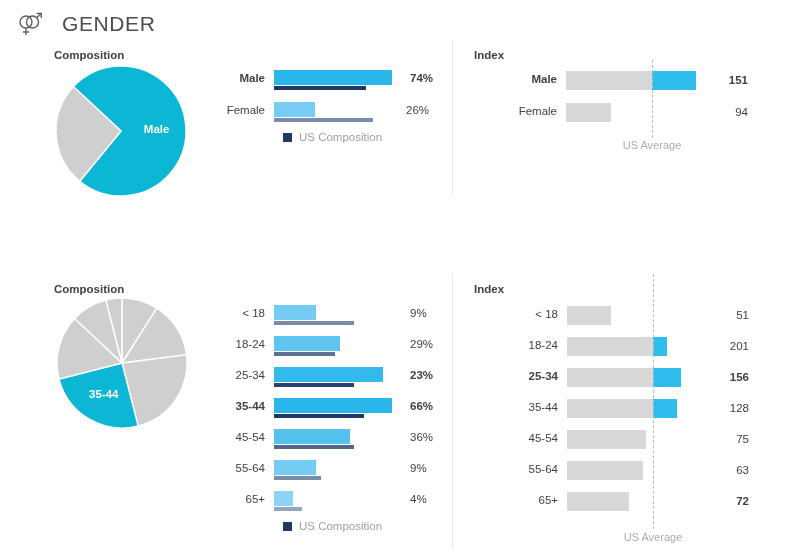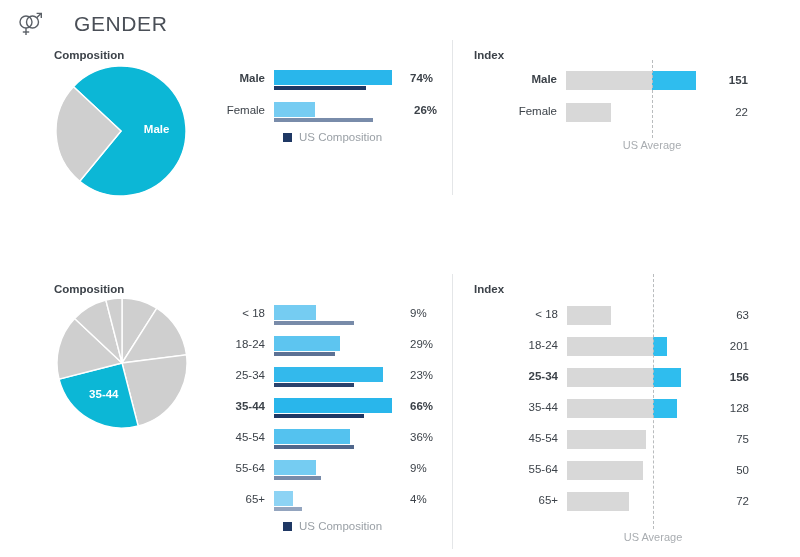--- a/index.html
+++ b/index.html
@@ -21,21 +21,21 @@
   }
   #section-gender { height: 230px; }
   #section-age { height: 327px; }
 
   
   .sect-head {
     position: absolute;
     left: 12px;
     display: flex;
     align-items: center;
-    gap: 26px;
+    gap: 14px;
   }
   .sect-icon {
     width: 36px;
     height: 36px;
     display: flex;
     align-items: center;
     justify-content: center;
     color: #5a5f66;
   }
   .sect-title {
@@ -211,40 +211,40 @@
       <div class="brow" style="height: 32px;">
         <div class="brow-label hl">Male</div>
         <div class="bar-main" style="width: 118px; background: rgb(41, 182, 235);"></div>
         <div class="bar-us" style="width: 92.4865px; background: rgb(31, 56, 100);"></div>
         <div class="brow-val hl" style="left: 136px; width: 30px;">74%</div>
       </div>
       <div class="brow" style="height: 32px;">
         <div class="brow-label">Female</div>
         <div class="bar-main" style="width: 41.4595px; background: rgb(118, 204, 242);"></div>
         <div class="bar-us" style="width: 98.8649px; background: rgb(121, 140, 170);"></div>
-        <div class="brow-val" style="left: 140px; width: 30px; font-weight: bold;">26%</div>
+        <div class="brow-val" style="left: 132px; width: 30px;">26%</div>
       </div>
     </div>
 
   <div class="legend" style="left:283px; top:131px;">
     <span class="legend-swatch"></span>
     <span class="legend-text">US Composition</span>
   </div>
 
   <div class="idx-rows" id="idx-gender" style="left:566px; top:70px; width:175px;">
       <div class="irow" style="height: 32px;">
         <div class="irow-label hl">Male</div>
         <div class="ibar-grey" style="width: 86px;"></div>
         <div class="ibar-over" style="left: 86px; width: 43.86px;"></div>
         <div class="irow-val hl" style="left: 150px; width: 32px;">151</div>
       </div>
       <div class="irow" style="height: 32px;">
         <div class="irow-label">Female</div>
         <div class="ibar-grey" style="width: 44.72px;"></div>
-        <div class="irow-val" style="left: 150px; width: 32px;">22</div>
+        <div class="irow-val" style="left: 150px; width: 32px;">94</div>
       </div>
     </div>
   <div class="avg-line" style="left:652px; top:60px; height:78px;"></div>
   <div class="avg-caption" style="left:652px; top:139px;">US Average</div>
 </div>
 
 <div class="section" id="section-age">
 
 
   <div class="panel-label" style="left:54px; top:53px;">Composition</div>
@@ -272,21 +272,21 @@
       <div class="brow" style="height: 31px;">
         <div class="brow-label">18-24</div>
         <div class="bar-main" style="width: 66.08px; background: rgb(93, 197, 240);"></div>
         <div class="bar-us" style="width: 61.36px; background: rgb(92, 113, 148);"></div>
         <div class="brow-val" style="left: 136px; width: 30px;">29%</div>
       </div>
       <div class="brow" style="height: 31px;">
         <div class="brow-label">25-34</div>
         <div class="bar-main" style="width: 108.56px; background: rgb(51, 185, 236);"></div>
         <div class="bar-us" style="width: 80.24px; background: rgb(42, 66, 109);"></div>
-        <div class="brow-val" style="left: 136px; width: 30px;">23%</div>
+        <div class="brow-val" style="left: 136px; width: 30px; font-weight: bold;">23%</div>
       </div>
       <div class="brow" style="height: 31px;">
         <div class="brow-label hl">35-44</div>
         <div class="bar-main" style="width: 118px; background: rgb(41, 182, 235);"></div>
         <div class="bar-us" style="width: 89.68px; background: rgb(31, 56, 100);"></div>
         <div class="brow-val hl" style="left: 136px; width: 30px;">66%</div>
       </div>
       <div class="brow" style="height: 31px;">
         <div class="brow-label">45-54</div>
         <div class="bar-main" style="width: 75.52px; background: rgb(84, 194, 239);"></div>
@@ -309,21 +309,21 @@
 
   <div class="legend" style="left:283px; top:290px;">
     <span class="legend-swatch"></span>
     <span class="legend-text">US Composition</span>
   </div>
 
   <div class="idx-rows" id="idx-age" style="left:567px; top:75px; width:175px;">
       <div class="irow" style="height: 31px;">
         <div class="irow-label">&lt; 18</div>
         <div class="ibar-grey" style="width: 43.86px;"></div>
-        <div class="irow-val" style="left: 150px; width: 32px;">63</div>
+        <div class="irow-val" style="left: 150px; width: 32px;">51</div>
       </div>
       <div class="irow" style="height: 31px;">
         <div class="irow-label">18-24</div>
         <div class="ibar-grey" style="width: 86px;"></div>
         <div class="ibar-over" style="left: 86px; width: 13.76px;"></div>
         <div class="irow-val" style="left: 150px; width: 32px;">201</div>
       </div>
       <div class="irow" style="height: 31px;">
         <div class="irow-label hl">25-34</div>
         <div class="ibar-grey" style="width: 86px;"></div>
@@ -337,23 +337,23 @@
         <div class="irow-val" style="left: 150px; width: 32px;">128</div>
       </div>
       <div class="irow" style="height: 31px;">
         <div class="irow-label">45-54</div>
         <div class="ibar-grey" style="width: 79.12px;"></div>
         <div class="irow-val" style="left: 150px; width: 32px;">75</div>
       </div>
       <div class="irow" style="height: 31px;">
         <div class="irow-label">55-64</div>
         <div class="ibar-grey" style="width: 75.68px;"></div>
-        <div class="irow-val" style="left: 150px; width: 32px;">50</div>
+        <div class="irow-val" style="left: 150px; width: 32px;">63</div>
       </div>
       <div class="irow" style="height: 31px;">
         <div class="irow-label">65+</div>
         <div class="ibar-grey" style="width: 61.92px;"></div>
-        <div class="irow-val" style="left: 150px; width: 32px;">72</div>
+        <div class="irow-val" style="left: 150px; width: 32px; font-weight: bold;">72</div>
       </div>
     </div>
   <div class="avg-line" style="left:653px; top:44px; height:255px;"></div>
   <div class="avg-caption" style="left:653px; top:301px;">US Average</div>
 </div>
 
 </body></html>

